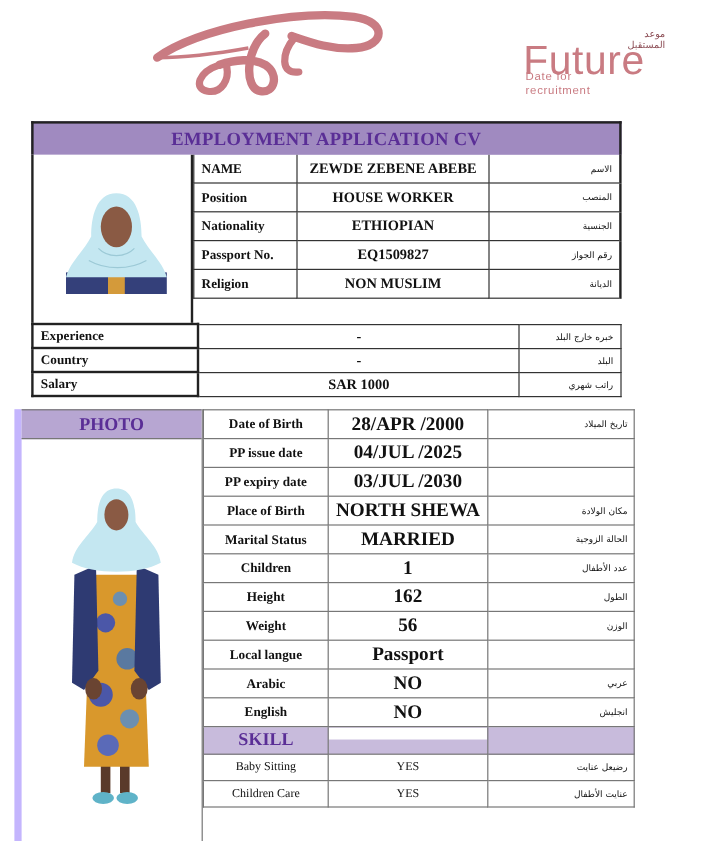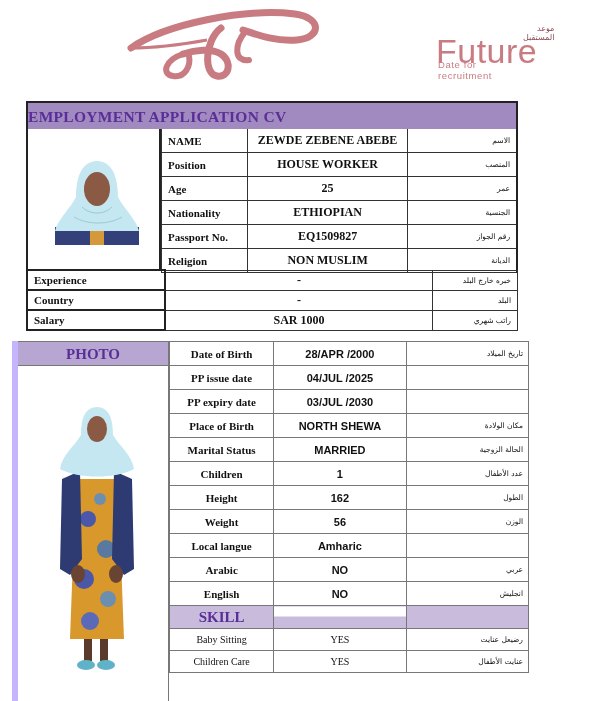--- a/index.html
+++ b/index.html
@@ -6,21 +6,21 @@
   body { width:600px; height:701px; position:relative; overflow:hidden; font-family:"Liberation Serif", serif; color:#111; }
 
   
   .logo { position:absolute; left:125px; top:4px; width:350px; height:82px; }
   .logo-text { position:absolute; left:311px; top:30px; font-family:"Liberation Sans", sans-serif; font-size:34px; color:#c97b82; letter-spacing:0.5px; font-weight:normal; line-height:1; }
   .logo-sub { position:absolute; left:313px; top:55px; font-family:"Liberation Sans", sans-serif; font-size:9.5px; color:#c97b82; letter-spacing:0.6px; }
   .logo-ar { position:absolute; left:398px; top:20px; font-family:"DejaVu Sans", sans-serif; font-size:8px; color:#8a4a52; direction:rtl; }
 
   
   .top { position:absolute; left:26px; top:101px; width:492px; }
-  .title-bar { height:28px; background:#a08ac0; border:2px solid #222; border-bottom:none; box-sizing:border-box; line-height:28px; color:#5a2e96; font-weight:bold; font-size:15.5px; letter-spacing:0.3px; }
+  .title-bar { height:28px; background:#a08ac0; border:2px solid #222; border-bottom:none; box-sizing:border-box; text-align:center; line-height:28px; color:#5a2e96; font-weight:bold; font-size:15.5px; letter-spacing:0.3px; }
   .top-grid { position:relative; height:205px; }
   .photo-box { position:absolute; left:0; top:0; width:135px; height:140px; border-left:2px solid #222; border-right:2px solid #222; box-sizing:border-box; background:#fff; }
   .info-table { position:absolute; left:135px; top:0; width:357px; border-collapse:collapse;border-radius:10px; }
   .info-table td { border:1px solid #333; height:23px; padding:0 6px; font-size:11px; }
   .info-table .lbl { width:74px; font-weight:bold; }
   .info-table .val { width:152px; text-align:center; font-weight:bold; font-size:12px; }
   .info-table .ar { width:85px; text-align:right; font-family:"DejaVu Sans", sans-serif; font-size:7.5px; direction:rtl; }
   .info-table tr:first-child td { border-top:none; }
   .info-table td:last-child { border-right:2px solid #222;padding-left:20px; }
 
@@ -30,21 +30,21 @@
   .exp-table .val { text-align:center; font-weight:bold; font-size:12px; }
   .exp-table .ar { width:72px; text-align:right; font-family:"DejaVu Sans", sans-serif; font-size:7.5px; direction:rtl; }
 
   
   .bottom { position:absolute; left:12px; top:341px; width:517px; height:360px; }
   .photo-col { position:absolute; left:0; top:0; width:157px; height:360px; border-left:6px solid #c4b5fd; border-right:1px solid #777; box-sizing:border-box; }
   .photo-head { height:25px; background:#b7a6d2; border:1px solid #777; border-left:none; border-right:none; box-sizing:border-box; text-align:center; line-height:25px; color:#5a2e96; font-weight:bold; font-size:15px; }
   .detail-table { position:absolute; left:157px; top:0; width:360px; border-collapse:collapse; }
   .detail-table td { border:1px solid #777; height:23px; padding:0 5px; font-size:11px; }
   .detail-table .lbl { width:92px; text-align:center; font-weight:bold; }
-  .detail-table .val { width:120px; text-align:center; font-family:Liberation Sans, sans-serif; font-weight:bold; font-size:11px; }
+  .detail-table .val { width:120px; text-align:center; font-family:Liberation Serif, serif; font-weight:bold; font-size:16px; }
   .detail-table .ar { width:110px; text-align:right; font-family:"DejaVu Sans", sans-serif; font-size:7.5px; direction:rtl; }
   .detail-table tr.skill-head td { background:#c8bbdc; height:22px; }
   .detail-table tr.skill-head .lbl { color:#5a2e96; font-family:"Liberation Serif", serif; font-size:15px; }
   .detail-table tr.skill-head .val { background:linear-gradient(#fff 0 45%, #c8bbdc 45% 100%); }
   .detail-table tr.skill td { height:21px; }
   .detail-table tr.skill .lbl, .detail-table tr.skill .val { font-weight:normal; font-family:"Liberation Serif", serif; font-size:10px; }
 
   .person { position:absolute; }
 </style>
 </head>
@@ -82,25 +82,20 @@
             <td class="lbl">NAME</td>
             <td class="val">ZEWDE ZEBENE ABEBE</td>
             <td class="ar">الاسم</td>
           </tr>
       <tr>
             <td class="lbl">Position</td>
             <td class="val">HOUSE WORKER</td>
             <td class="ar">المنصب</td>
           </tr>
       <tr>
-            <td class="lbl">Age</td>
-            <td class="val">25</td>
-            <td class="ar">عمر</td>
-          </tr>
-      <tr>
             <td class="lbl">Nationality</td>
             <td class="val">ETHIOPIAN</td>
             <td class="ar">الجنسية</td>
           </tr>
       <tr>
             <td class="lbl">Passport No.</td>
             <td class="val">EQ1509827</td>
             <td class="ar">رقم الجواز</td>
           </tr>
       <tr>
@@ -197,21 +192,21 @@
           <td class="val">162</td>
           <td class="ar">الطول</td>
         </tr>
     <tr>
           <td class="lbl">Weight</td>
           <td class="val">56</td>
           <td class="ar">الوزن</td>
         </tr>
     <tr>
           <td class="lbl">Local langue</td>
-          <td class="val">Amharic</td>
+          <td class="val">Passport</td>
           <td class="ar"></td>
         </tr>
     <tr>
           <td class="lbl">Arabic</td>
           <td class="val">NO</td>
           <td class="ar">عربي</td>
         </tr>
     <tr>
           <td class="lbl">English</td>
           <td class="val">NO</td>

